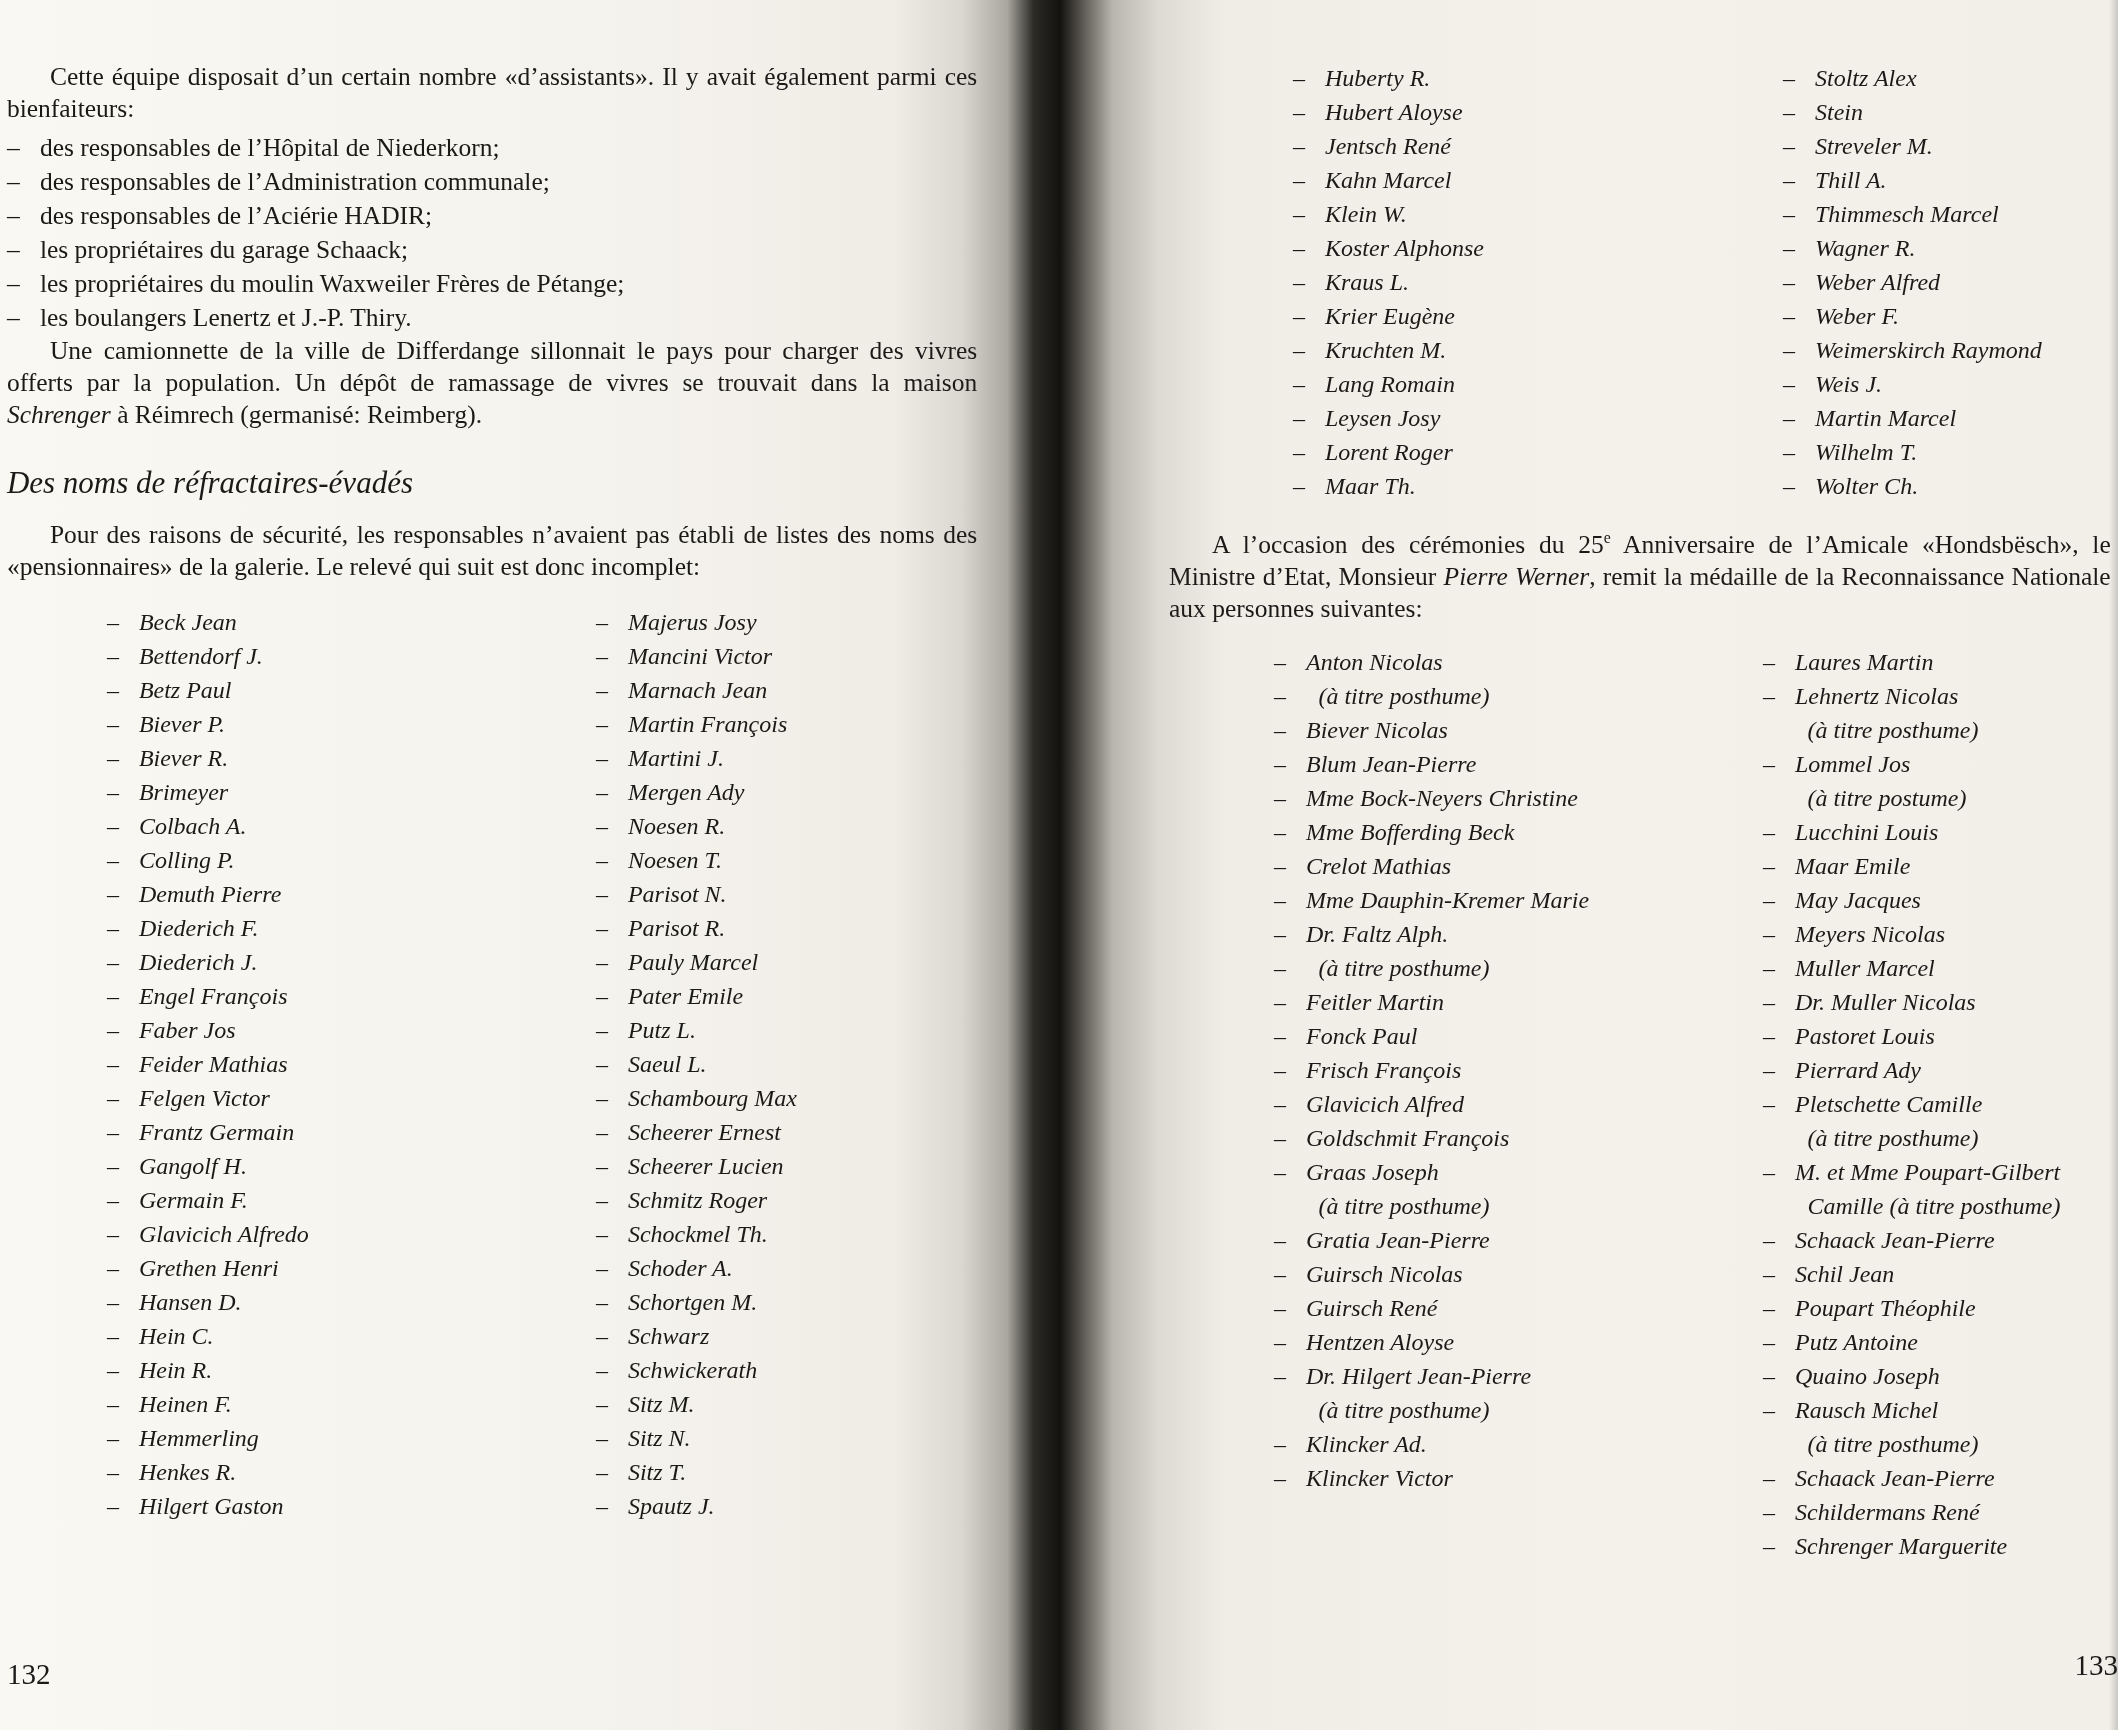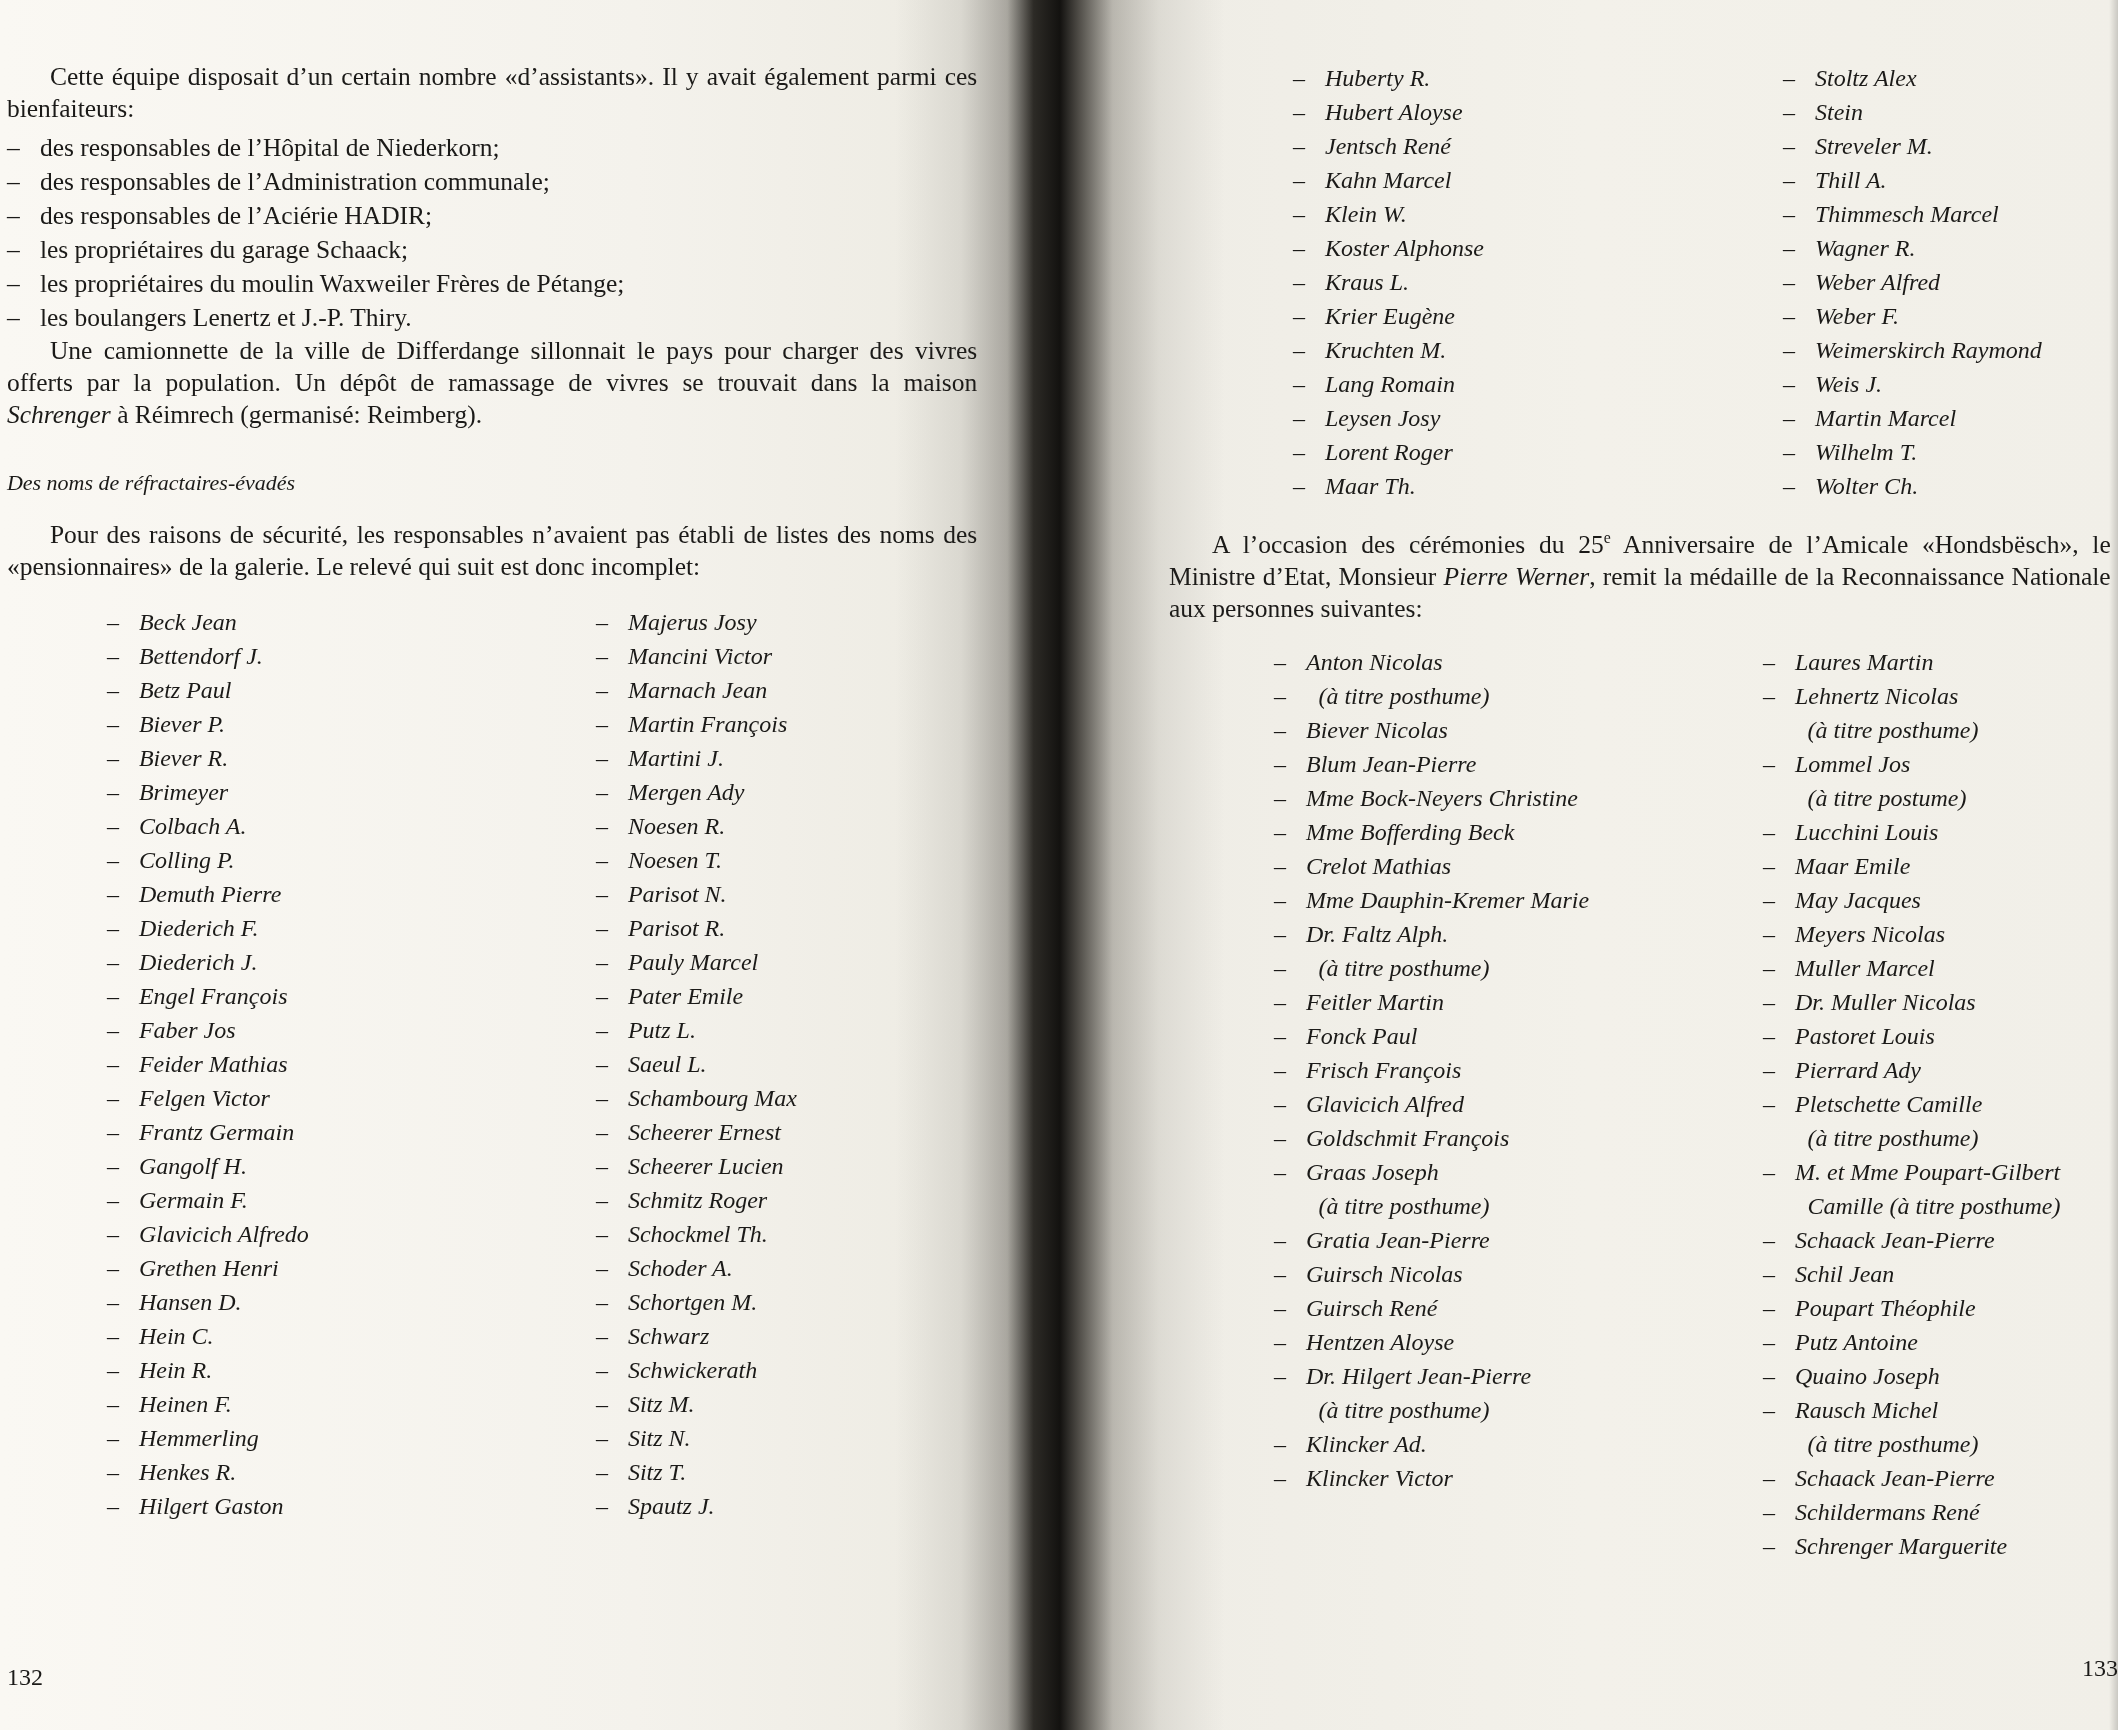--- a/index.html
+++ b/index.html
@@ -38,21 +38,21 @@
   }
   .it  { font-style:italic; }
   sup  { font-size:0.62em; }
 
   .dash-list { margin-top:5.5px; font-size:25.5px; }
   .dash-list .row { display:flex; line-height:34px; }
   .dash-list .dash { flex:0 0 33px; }
   .dash-list .txt { flex:1; }
 
   .section-heading {
-    margin:36px 0 20.6px 0; font-size:22px; line-height:32px;
+    margin:36px 0 20.6px 0; font-size:31px; line-height:32px;
     font-style:italic; font-weight:normal;
   }
 
   .name-cols { display:flex; margin-top:22px; }
   .name-cols.top-cols { margin-top:0; }
   .name-col { font-style:italic; font-size:24px; }
   .name-col .row { display:flex; line-height:34px; }
   .name-col .dash { flex:0 0 32px; }
   .name-col .txt { flex:1; }
   .name-col .line { display:block; }
@@ -69,21 +69,21 @@
   .page-right .top-cols .col2 { flex:1; }
 
   
   .page-right .medal-cols { margin-top:20.6px; margin-left:105px; }
   .page-right .medal-cols .row { line-height:34px; }
   .page-right .medal-cols .col1 { width:489px; }
   .page-right .medal-cols .col2 { flex:1; }
 
   .page-right .continuation-para { margin-top:19px; }
 
-  .page-num { position:absolute; font-size:24px; }
+  .page-num { position:absolute; font-size:29px; }
   .page-num-left  { left:6.9px;  bottom:39px; }
   .page-num-right { right:1px; bottom:48px; }
 </style>
 </head>
 <body>
 
 <div class="book">
 
   <div class="page page-left">
 

